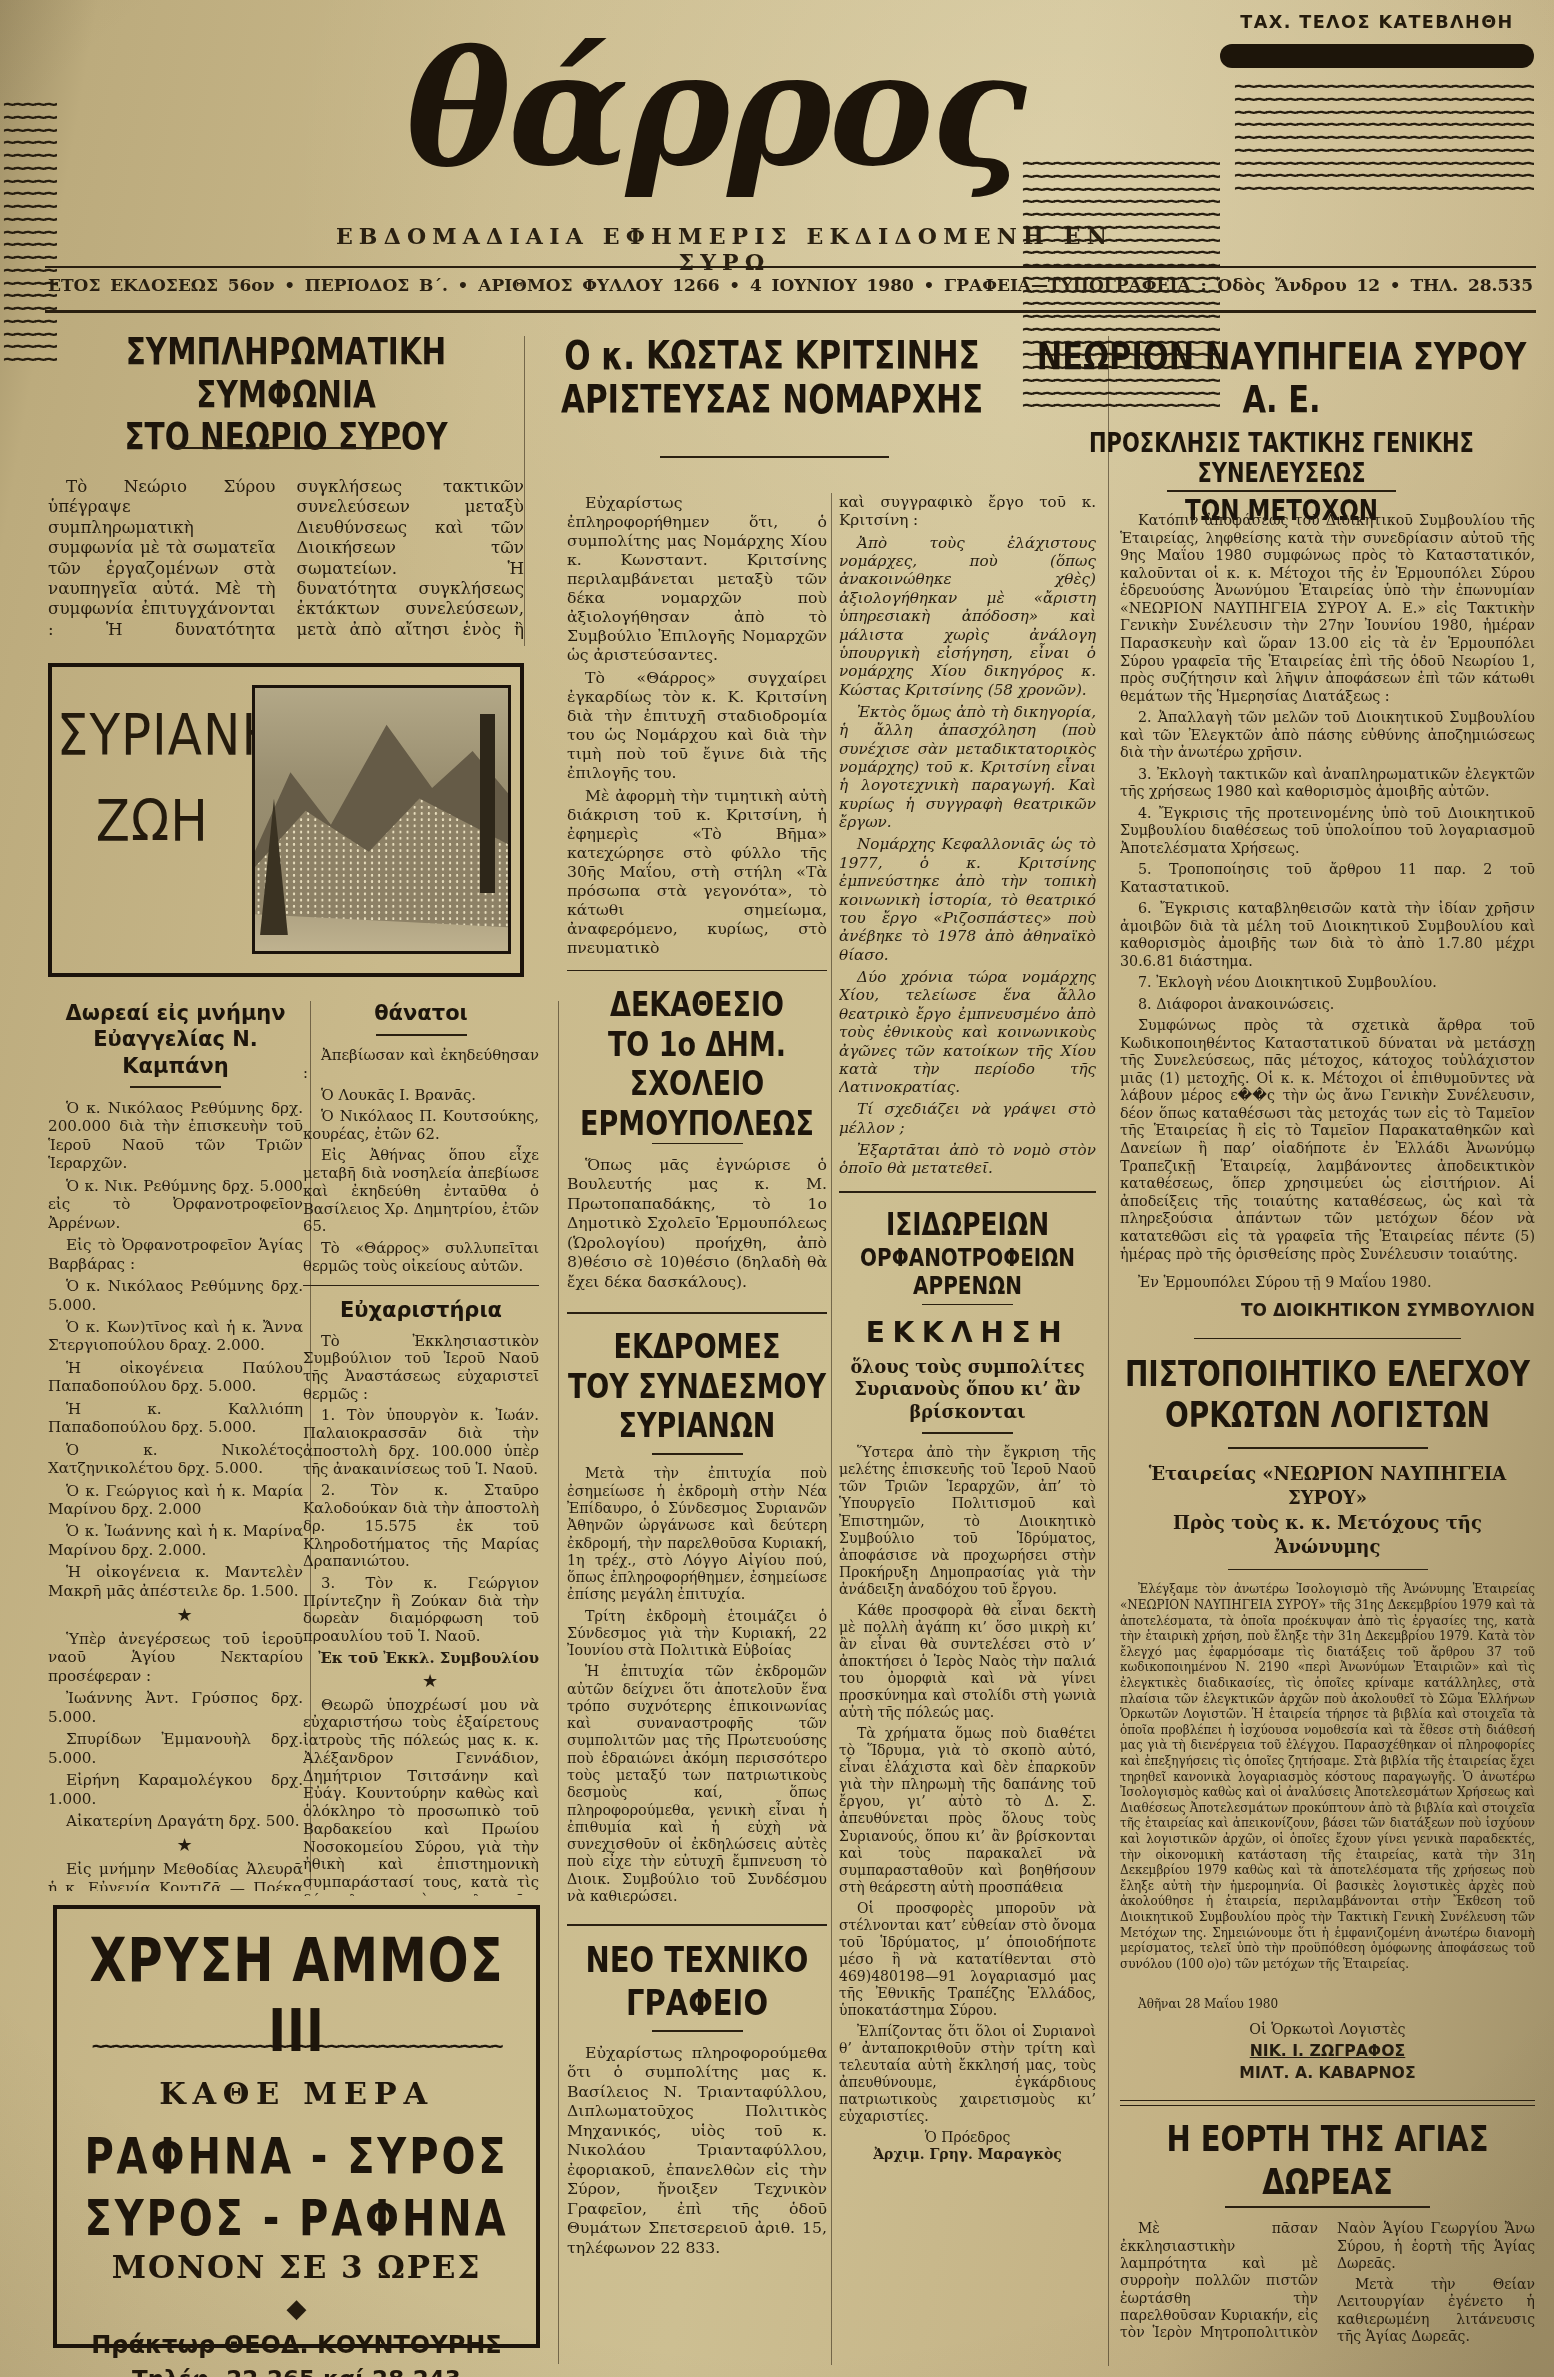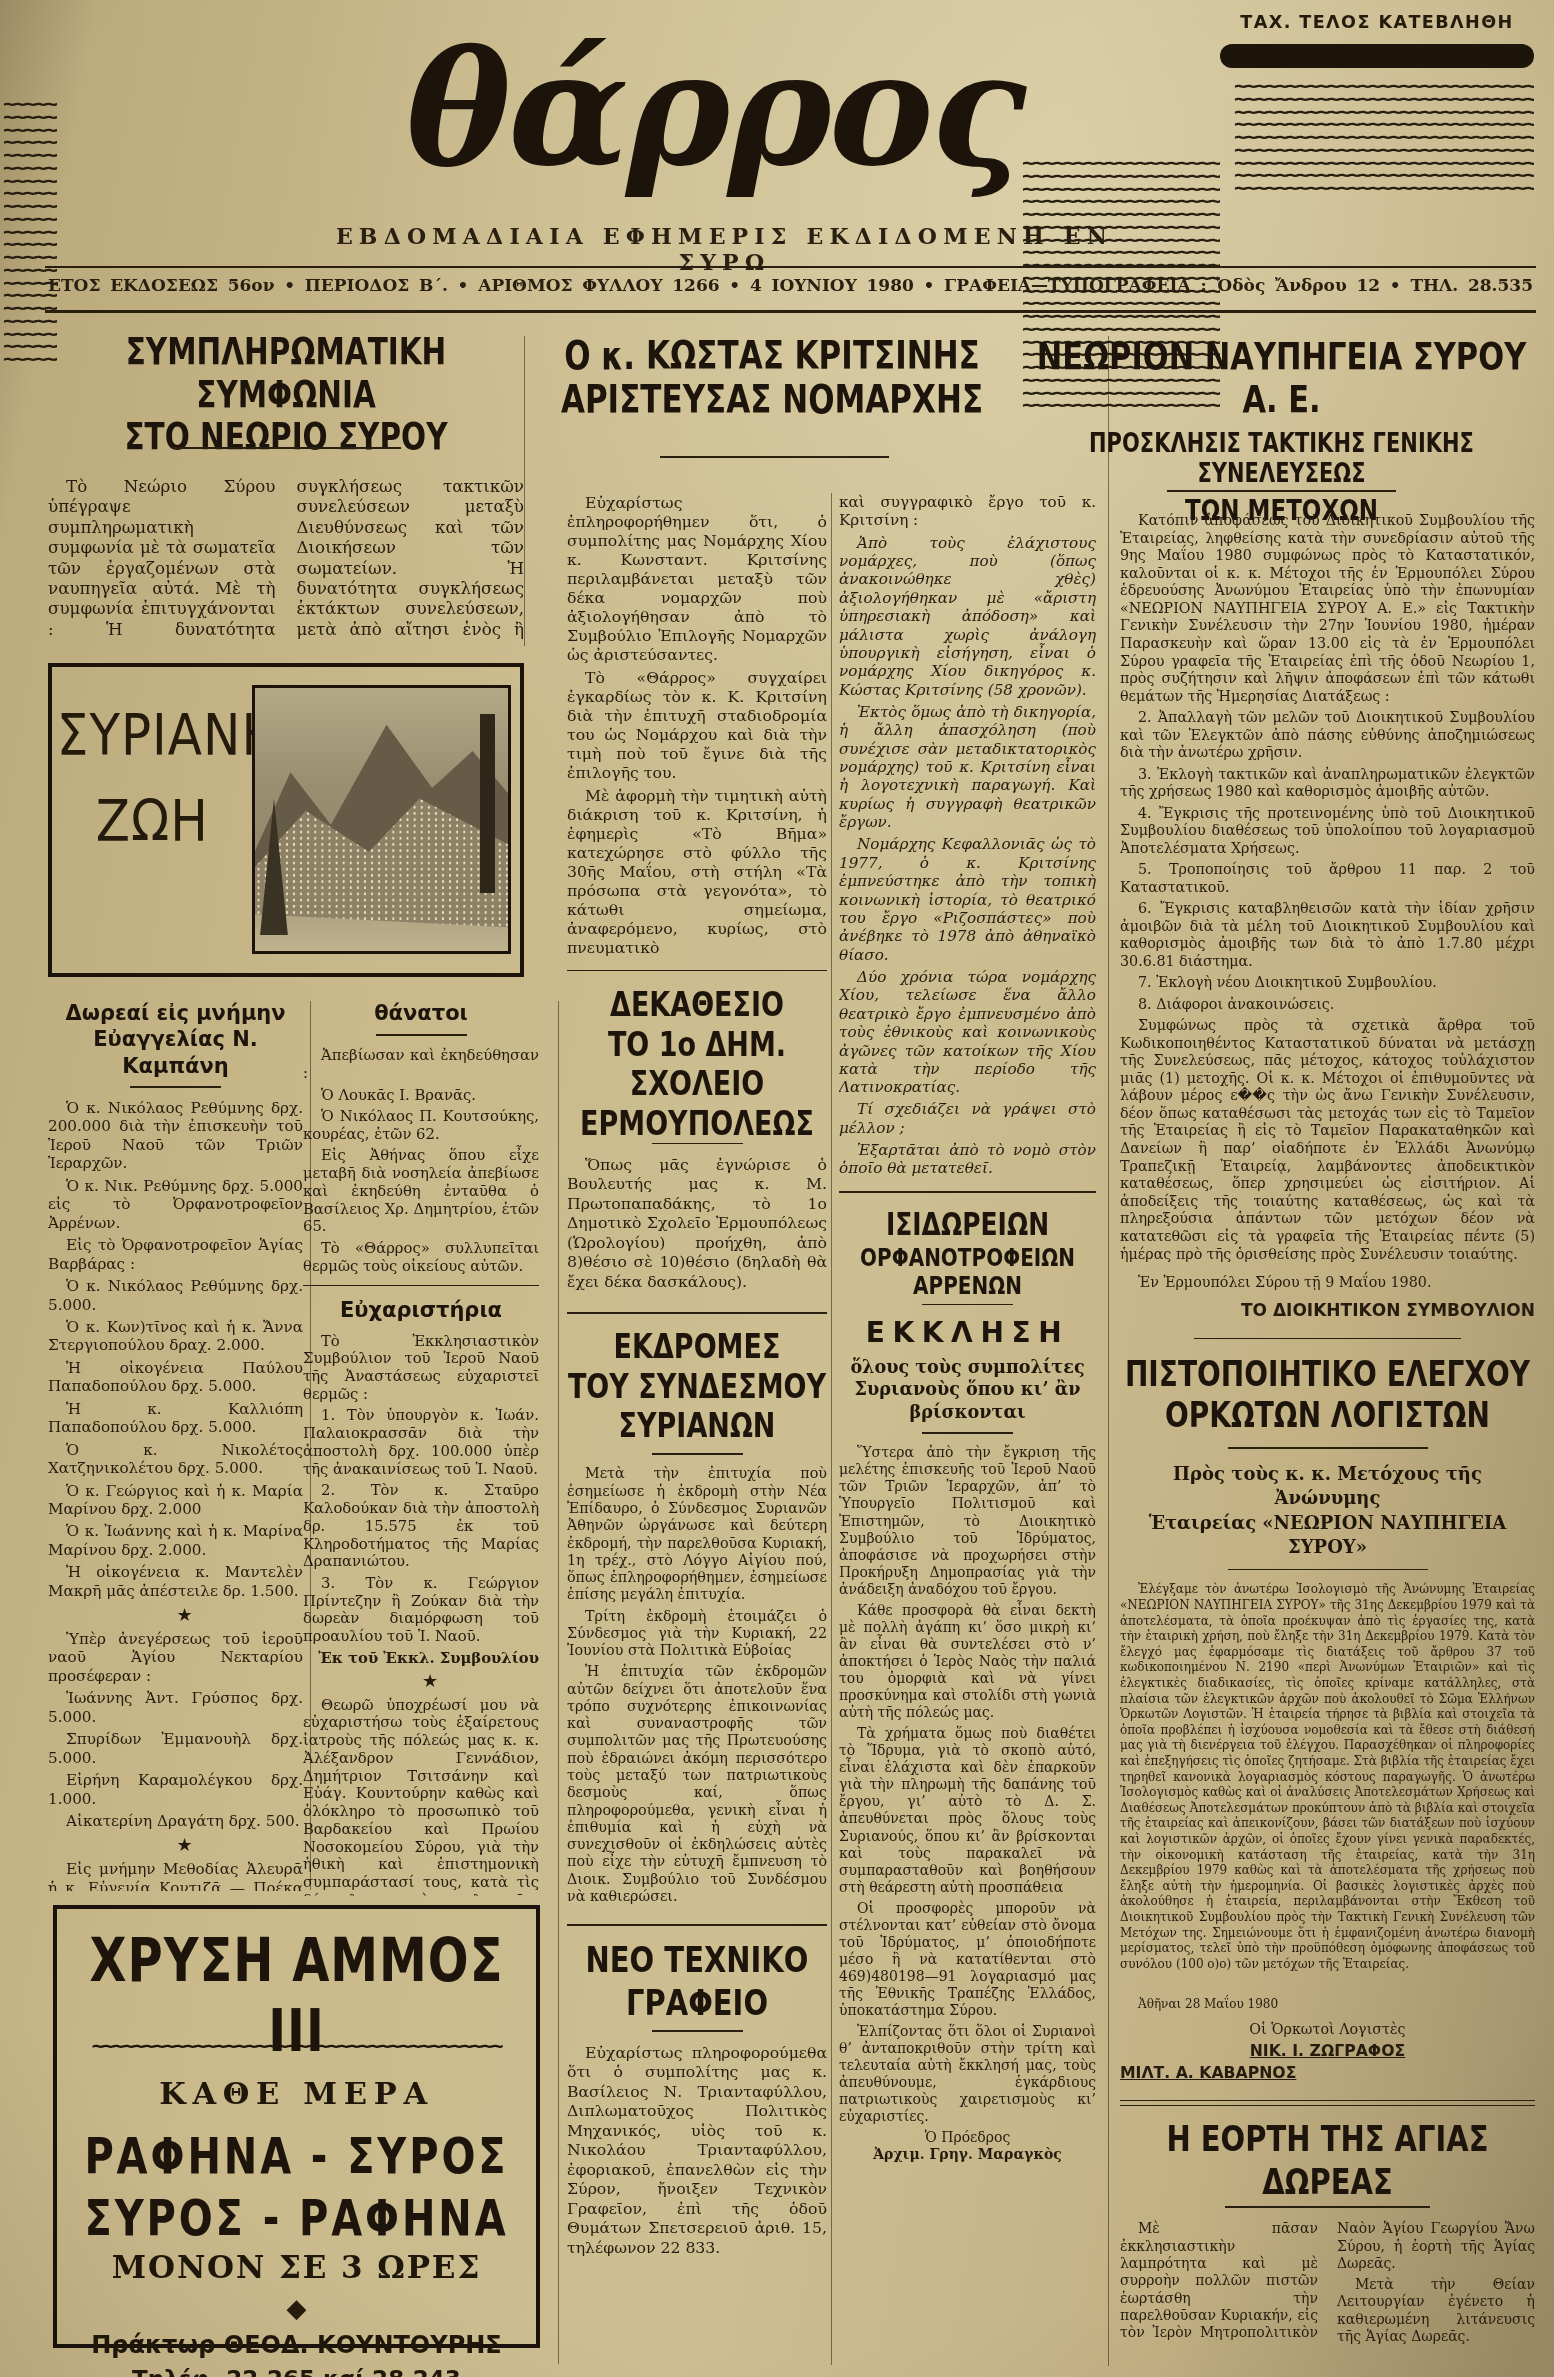--- a/index.html
+++ b/index.html
@@ -366,30 +366,30 @@
     <p style="margin-top:11.4px;">Ἐν Ἑρμουπόλει Σύρου τῇ 9 Μαΐου 1980.</p>
     <p class="sig-right noindent" style="font-family:'DejaVu Sans',sans-serif;font-size:17px;margin-top:7.6px;">ΤΟ ΔΙΟΙΚΗΤΙΚΟΝ ΣΥΜΒΟΥΛΙΟΝ</p>
   </div>
   <div class="rule" style="width:267px;height:1.9px;margin:17px auto 14.3px;"></div>
   <div class="colhead condY" style="font-size:28px;">
     <div>ΠΙΣΤΟΠΟΙΗΤΙΚΟ ΕΛΕΓΧΟΥ</div>
     <div>ΟΡΚΩΤΩΝ ΛΟΓΙΣΤΩΝ</div>
   </div>
   <div class="rule" style="width:200px;height:1.9px;margin:27px auto 13.3px;"></div>
   <div class="cert-addr">
+    <div>Ἑταιρείας «ΝΕΩΡΙΟΝ ΝΑΥΠΗΓΕΙΑ ΣΥΡΟΥ»</div>
     <div>Πρὸς τοὺς κ. κ. Μετόχους τῆς Ἀνώνυμης</div>
-    <div>Ἑταιρείας «ΝΕΩΡΙΟΝ ΝΑΥΠΗΓΕΙΑ ΣΥΡΟΥ»</div>
   </div>
   <div class="rule" style="width:200px;height:1.4px;margin:9.5px auto 12.4px;"></div>
   <div class="bt" style="font-size:12px;line-height:1.3;">
     <p>Ἐλέγξαμε τὸν ἀνωτέρω Ἰσολογισμὸ τῆς Ἀνώνυμης Ἑταιρείας «ΝΕΩΡΙΟΝ ΝΑΥΠΗΓΕΙΑ ΣΥΡΟΥ» τῆς 31ης Δεκεμβρίου 1979 καὶ τὰ ἀποτελέσματα, τὰ ὁποῖα προέκυψαν ἀπὸ τὶς ἐργασίες της, κατὰ τὴν ἑταιρικὴ χρήση, ποὺ ἔληξε τὴν 31η Δεκεμβρίου 1979. Κατὰ τὸν ἔλεγχό μας ἐφαρμόσαμε τὶς διατάξεις τοῦ ἄρθρου 37 τοῦ κωδικοποιημένου Ν. 2190 «περὶ Ἀνωνύμων Ἑταιριῶν» καὶ τὶς ἐλεγκτικὲς διαδικασίες, τὶς ὁποῖες κρίναμε κατάλληλες, στὰ πλαίσια τῶν ἐλεγκτικῶν ἀρχῶν ποὺ ἀκολουθεῖ τὸ Σῶμα Ἑλλήνων Ὁρκωτῶν Λογιστῶν. Ἡ ἑταιρεία τήρησε τὰ βιβλία καὶ στοιχεῖα τὰ ὁποῖα προβλέπει ἡ ἰσχύουσα νομοθεσία καὶ τὰ ἔθεσε στὴ διάθεσή μας γιὰ τὴ διενέργεια τοῦ ἐλέγχου. Παρασχέθηκαν οἱ πληροφορίες καὶ ἐπεξηγήσεις τὶς ὁποῖες ζητήσαμε. Στὰ βιβλία τῆς ἑταιρείας ἔχει τηρηθεῖ κανονικὰ λογαριασμὸς κόστους παραγωγῆς. Ὁ ἀνωτέρω Ἰσολογισμὸς καθὼς καὶ οἱ ἀναλύσεις Ἀποτελεσμάτων Χρήσεως καὶ Διαθέσεως Ἀποτελεσμάτων προκύπτουν ἀπὸ τὰ βιβλία καὶ στοιχεῖα τῆς ἑταιρείας καὶ ἀπεικονίζουν, βάσει τῶν διατάξεων ποὺ ἰσχύουν καὶ λογιστικῶν ἀρχῶν, οἱ ὁποῖες ἔχουν γίνει γενικὰ παραδεκτές, τὴν οἰκονομικὴ κατάσταση τῆς ἑταιρείας, κατὰ τὴν 31η Δεκεμβρίου 1979 καθὼς καὶ τὰ ἀποτελέσματα τῆς χρήσεως ποὺ ἔληξε αὐτὴ τὴν ἡμερομηνία. Οἱ βασικὲς λογιστικὲς ἀρχὲς ποὺ ἀκολούθησε ἡ ἑταιρεία, περιλαμβάνονται στὴν Ἔκθεση τοῦ Διοικητικοῦ Συμβουλίου πρὸς τὴν Τακτικὴ Γενικὴ Συνέλευση τῶν Μετόχων της. Σημειώνουμε ὅτι ἡ ἐμφανιζομένη ἀνωτέρω διανομὴ μερίσματος, τελεῖ ὑπὸ τὴν προϋπόθεση ὁμόφωνης ἀποφάσεως τοῦ συνόλου (100 ο)ο) τῶν μετόχων τῆς Ἑταιρείας.</p>
     <p style="margin-top:25px;">Ἀθῆναι 28 Μαΐου 1980</p>
     <p class="noindent" style="text-align:center;font-size:14.3px;margin:6.7px 0 2.9px;">Οἱ Ὁρκωτοὶ Λογιστὲς</p>
     <p class="noindent" style="text-align:center;font-family:'DejaVu Sans',sans-serif;font-weight:bold;font-size:15.7px;margin:0 0 1.9px;text-decoration:underline;">ΝΙΚ. Ι. ΖΩΓΡΑΦΟΣ</p>
-    <p class="noindent" style="font-family:'DejaVu Sans',sans-serif;font-weight:bold;font-size:15.7px;text-decoration:underline;">ΜΙΛΤ. Α. ΚΑΒΑΡΝΟΣ</p>
+    <p class="noindent" style="text-align:center;font-family:'DejaVu Sans',sans-serif;font-weight:bold;font-size:15.7px;">ΜΙΛΤ. Α. ΚΑΒΑΡΝΟΣ</p>
   </div>
   <div class="dhr"></div>
   <div class="colhead condY" style="font-size:29px;">Η ΕΟΡΤΗ ΤΗΣ ΑΓΙΑΣ ΔΩΡΕΑΣ</div>
   <div class="rule" style="width:205px;height:1.9px;margin:19px auto 12.4px;"></div>
   <div class="bt" style="font-size:14px;line-height:1.24;columns:2;column-gap:19px;">
     <p>Μὲ πᾶσαν ἐκκλησιαστικὴν λαμπρότητα καὶ μὲ συρροὴν πολλῶν πιστῶν ἑωρτάσθη τὴν παρελθοῦσαν Κυριακήν, εἰς τὸν Ἱερὸν Μητροπολιτικὸν Ναὸν Ἁγίου Γεωργίου Ἄνω Σύρου, ἡ ἑορτὴ τῆς Ἁγίας Δωρεᾶς.</p>
     <p>Μετὰ τὴν Θείαν Λειτουργίαν ἐγένετο ἡ καθιερωμένη λιτάνευσις τῆς Ἁγίας Δωρεᾶς.</p>
   </div>
 </div>
 

